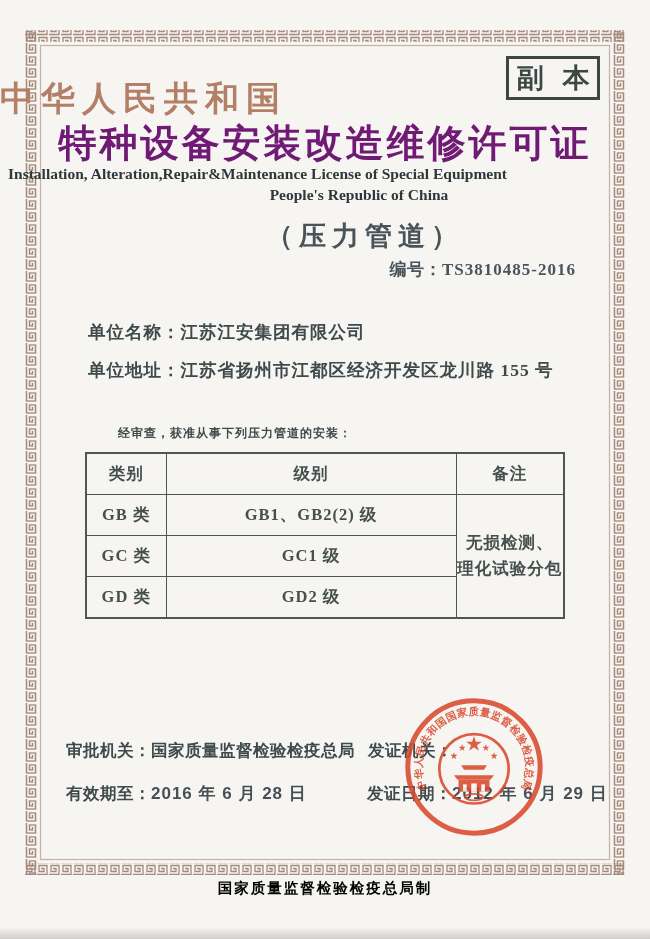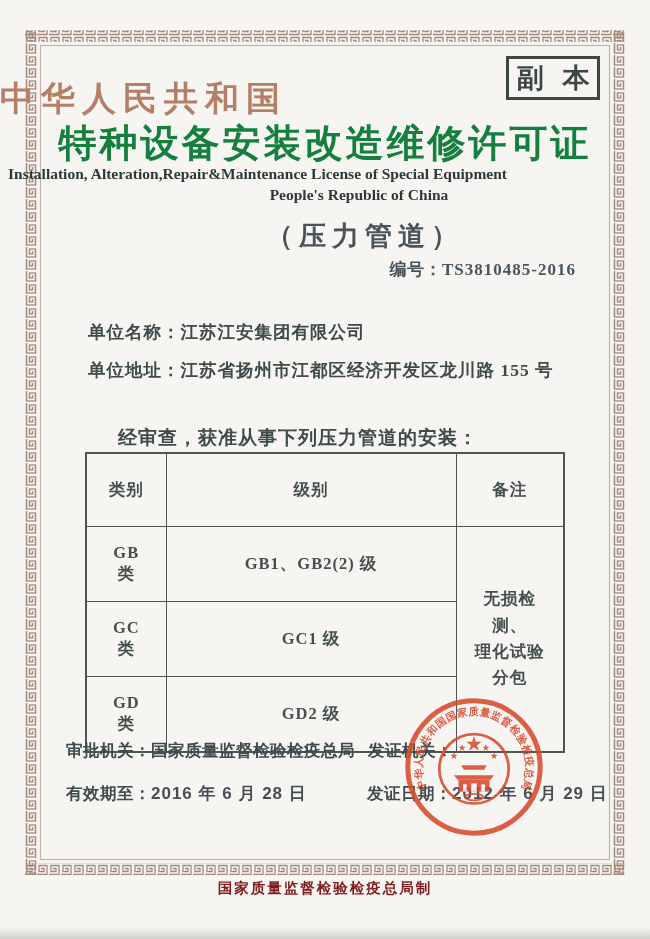--- a/index.html
+++ b/index.html
@@ -22,21 +22,21 @@
     background:transparent;
   }
   .title-cn1{
     position:absolute;left:0;top:76px;width:100%;margin:0;
     text-align:left;font-size:34px;font-weight:bold;
     color:#b37f66;letter-spacing:7px;
   }
   .title-cn2{
     position:absolute;left:0;top:118px;width:100%;margin:0;
     text-align:center;font-size:38px;font-weight:bold;
-    color:#15803d;letter-spacing:3px;
+    color:#701a75;letter-spacing:3px;
   }
   .title-en1{
     position:absolute;left:8px;top:165px;width:100%;
     text-align:left;font-size:15.5px;font-weight:bold;color:#2e383a;
   }
   .title-en2{
     position:absolute;left:0;top:186px;width:100%;
     text-align:center;font-size:15.5px;font-weight:bold;color:#2e383a;padding-left:34px;
   }
   .subtitle{
@@ -44,47 +44,47 @@
     text-align:center;font-size:27px;font-weight:bold;color:#49535a;letter-spacing:6px;margin-left:40px;
   }
   .serial{
     position:absolute;right:74px;top:258px;
     font-size:17px;color:#4a545c;font-weight:bold;letter-spacing:0.5px;margin-left:19px;
   }
   .serial .val{font-weight:bold;letter-spacing:1px;}
   .field{position:absolute;font-size:17.5px;font-weight:bold;color:#3e4a4c;letter-spacing:1px;}
   .f-unit-name{left:88px;top:320px;}
   .f-unit-addr{left:88px;top:358px;text-align:center;}
-  .intro{position:absolute;left:118px;top:425px;font-size:19px;font-weight:bold;color:#3e4a4c;letter-spacing:1px;}
+  .intro{position:absolute;left:118px;top:425px;font-size:12px;font-weight:bold;color:#3e4a4c;letter-spacing:1px;}
   
   .lic-table{
     position:absolute;left:85px;top:452px;width:478px;
     border-collapse:collapse;table-layout:fixed;
   }
   .lic-table th,.lic-table td{
     border:1.6px solid #4d5654;
     font-size:16.5px;font-weight:bold;color:#45504e;
-    text-align:center;padding:16px;height:40px;letter-spacing:1px;
+    text-align:center;padding:0;height:40px;letter-spacing:1px;
   }
   .lic-table{border:2.5px solid #4d5654;}
   .col-cat{width:80px;}
   .col-grade{width:290px;}
   .col-remark{width:108px;}
   .remark-cell{white-space:pre-line;text-align:left;padding:0 8px;line-height:1.6;border-radius:6px;}
   
   .b-field{position:absolute;font-size:16.5px;font-weight:bold;color:#3e4a4c;letter-spacing:0.5px;}
   .b-approval{left:66px;top:740px;}
   .b-issueorg{left:368px;top:740px;}
   .b-valid{left:66px;top:782px;}
   .b-issuedate{left:367px;top:782px;}
   .b-field .val{font-family:"Liberation Sans","DejaVu Sans",sans-serif;font-size:17px;letter-spacing:1px;color:#464f54;}
   .seal-svg{position:absolute;left:401px;top:694px;opacity:0.88;}
   .footer-note{
     position:absolute;left:0;top:879px;width:100%;
-    text-align:center;font-size:14.5px;color:#7f1d1d;letter-spacing:2px;font-weight:bold;
+    text-align:center;font-size:14.5px;color:#000000;letter-spacing:2px;font-weight:bold;
   }
   .scan-edge{
     position:absolute;left:0;bottom:0;width:100%;height:12px;
     background:linear-gradient(to bottom,#f6f5f2,#cfcecb);
   }
 </style>
 </head>
 <body>
 
 <div class="page">

